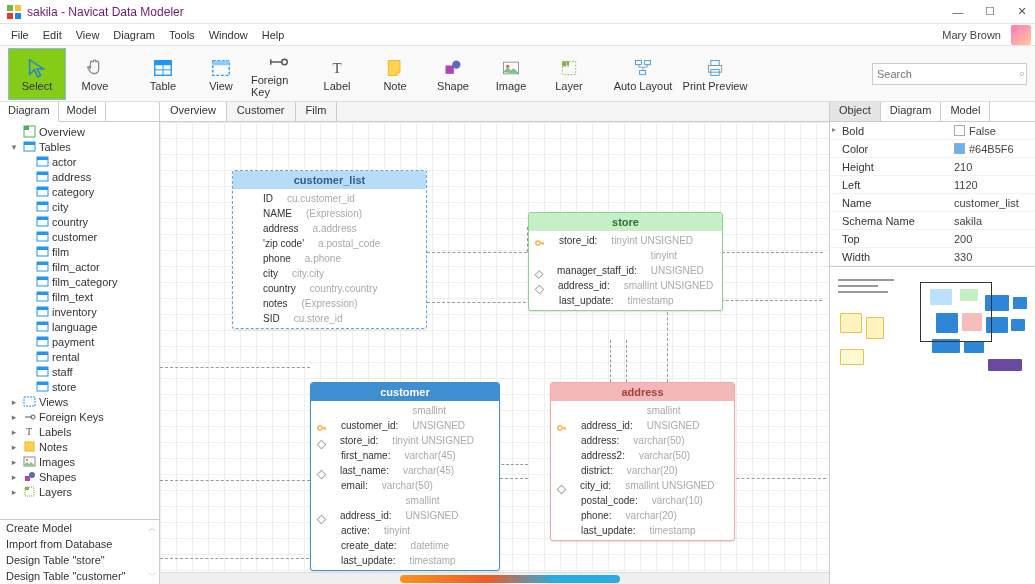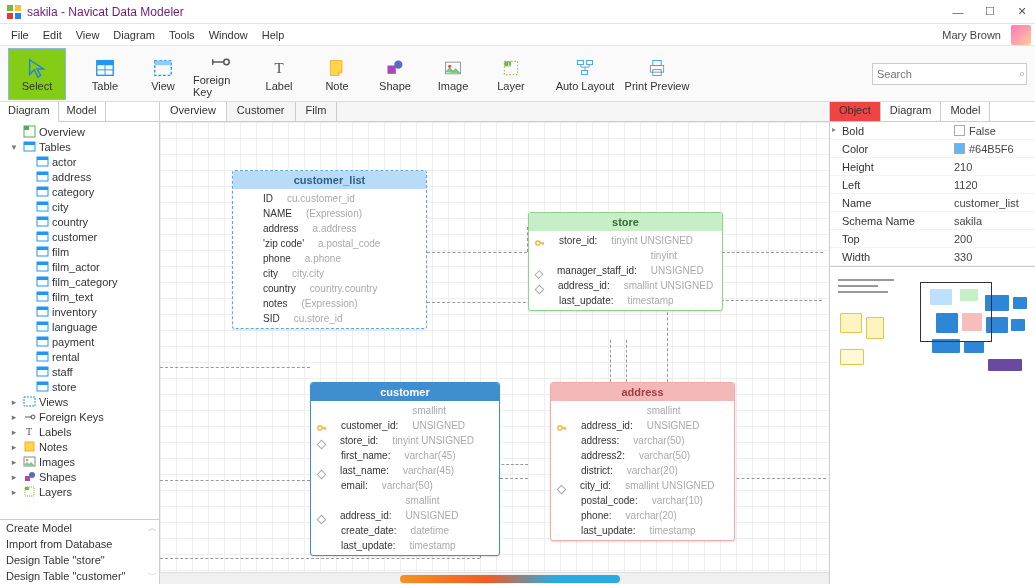--- a/index.html
+++ b/index.html
@@ -71,21 +71,21 @@
 .ent-address .ehdr { background: #f5b8b8; color: #9f3f3f; }
 
 .connector { position: absolute; border-top: 1px dashed #999; }
 .connectorv { position: absolute; border-left: 1px dashed #999; }
 .endpoint { position: absolute; width: 10px; height: 10px; display:flex; align-items:center; justify-content:center; font-size:10px; color:#888;}
 
 
 .rightpanel { width: 206px; border-left: 1px solid #ccc; display: flex; flex-direction: column; }
 .righttabs { display: flex; height: 20px; border-bottom: 1px solid #ccc; }
 .righttabs .tab { padding: 2px 9px; border-right: 1px solid #ccc; cursor: pointer; font-size: 11px; }
-.righttabs .tab.active { background: #ef4444; font-weight: 500; }
+.righttabs .tab.active { background: #e5e5e5; font-weight: 500; }
 .propgrid { flex: 0 0 auto; }
 .proprow { display: flex; border-bottom: 1px solid #f3f3f3; height: 18px; align-items: center; font-size: 11px; }
 .proprow .pk { width: 90px; padding-left: 12px; color: #333; position: relative;}
 .proprow .pv { flex: 1; color: #444; display:flex; align-items:center; gap:4px;padding-left:34px;}
 .proprow .tri { position:absolute; left:2px; font-size:8px; color:#888; }
 .swatch { width: 11px; height: 11px; border: 1px solid #aaa; display:inline-block; }
 
 .minimap { flex: 1; border-top: 1px solid #ccc; margin-top: auto; padding: 6px; position: relative; background: #fff; }
 .minimap .mmbox { position:absolute; border-radius:1px; }
 
@@ -126,20 +126,28 @@
 </div>
 
 <div class="toolbar">
   <div class="toolbtn sel">
     <span class="ticon">
         <svg viewBox="0 0 24 24" width="22" height="22">
           <path d="M4 3 L4 19 L9 14 L13 22 L16 20 L12 13 L19 13 Z" fill="none" stroke="#2980d9" stroke-width="1.6"></path>
         </svg>
       </span>
     <span>Select</span>
+  </div>
+  <div class="toolbtn">
+    <span class="ticon">
+        <svg viewBox="0 0 24 24" width="22" height="22">
+          <path d="M7 12 V6 a1.5 1.5 0 013 0 V5 a1.5 1.5 0 013 0 V6 a1.5 1.5 0 013 0 v7 c0 3-2 5-5 5h-1c-2 0-3-1-4-3l-2-4 c1-1 2 0 3 1z" fill="none" stroke="#888" stroke-width="1.4"></path>
+        </svg>
+      </span>
+    <span>Move</span>
   </div>
   <div class="toolgap"></div>
   <div class="toolbtn">
     <span class="ticon">
         <svg viewBox="0 0 24 24" width="22" height="22">
           <rect x="3" y="4" width="18" height="16" fill="none" stroke="#2196f3" stroke-width="1.5"></rect>
           <rect x="3" y="4" width="18" height="5" fill="#2196f3"></rect>
           <line x1="3" y1="14" x2="21" y2="14" stroke="#2196f3"></line>
           <line x1="12" y1="9" x2="12" y2="20" stroke="#2196f3"></line>
         </svg>
@@ -643,20 +651,25 @@
               <span class="fname">email:</span> 
               <span class="ftype">varchar(50)</span>
             </div>
             <div class="erow">
               <span class="diamond"></span>
               <span class="fname">address_id:</span> 
               <span class="ftype">smallint UNSIGNED</span>
             </div>
             <div class="erow">
               <span style="width:10px;display:inline-block"></span>
+              <span class="fname">active:</span> 
+              <span class="ftype">tinyint</span>
+            </div>
+            <div class="erow">
+              <span style="width:10px;display:inline-block"></span>
               <span class="fname">create_date:</span> 
               <span class="ftype">datetime</span>
             </div>
             <div class="erow">
               <span style="width:10px;display:inline-block"></span>
               <span class="fname">last_update:</span> 
               <span class="ftype">timestamp</span>
             </div>
           </div>
       </div>

